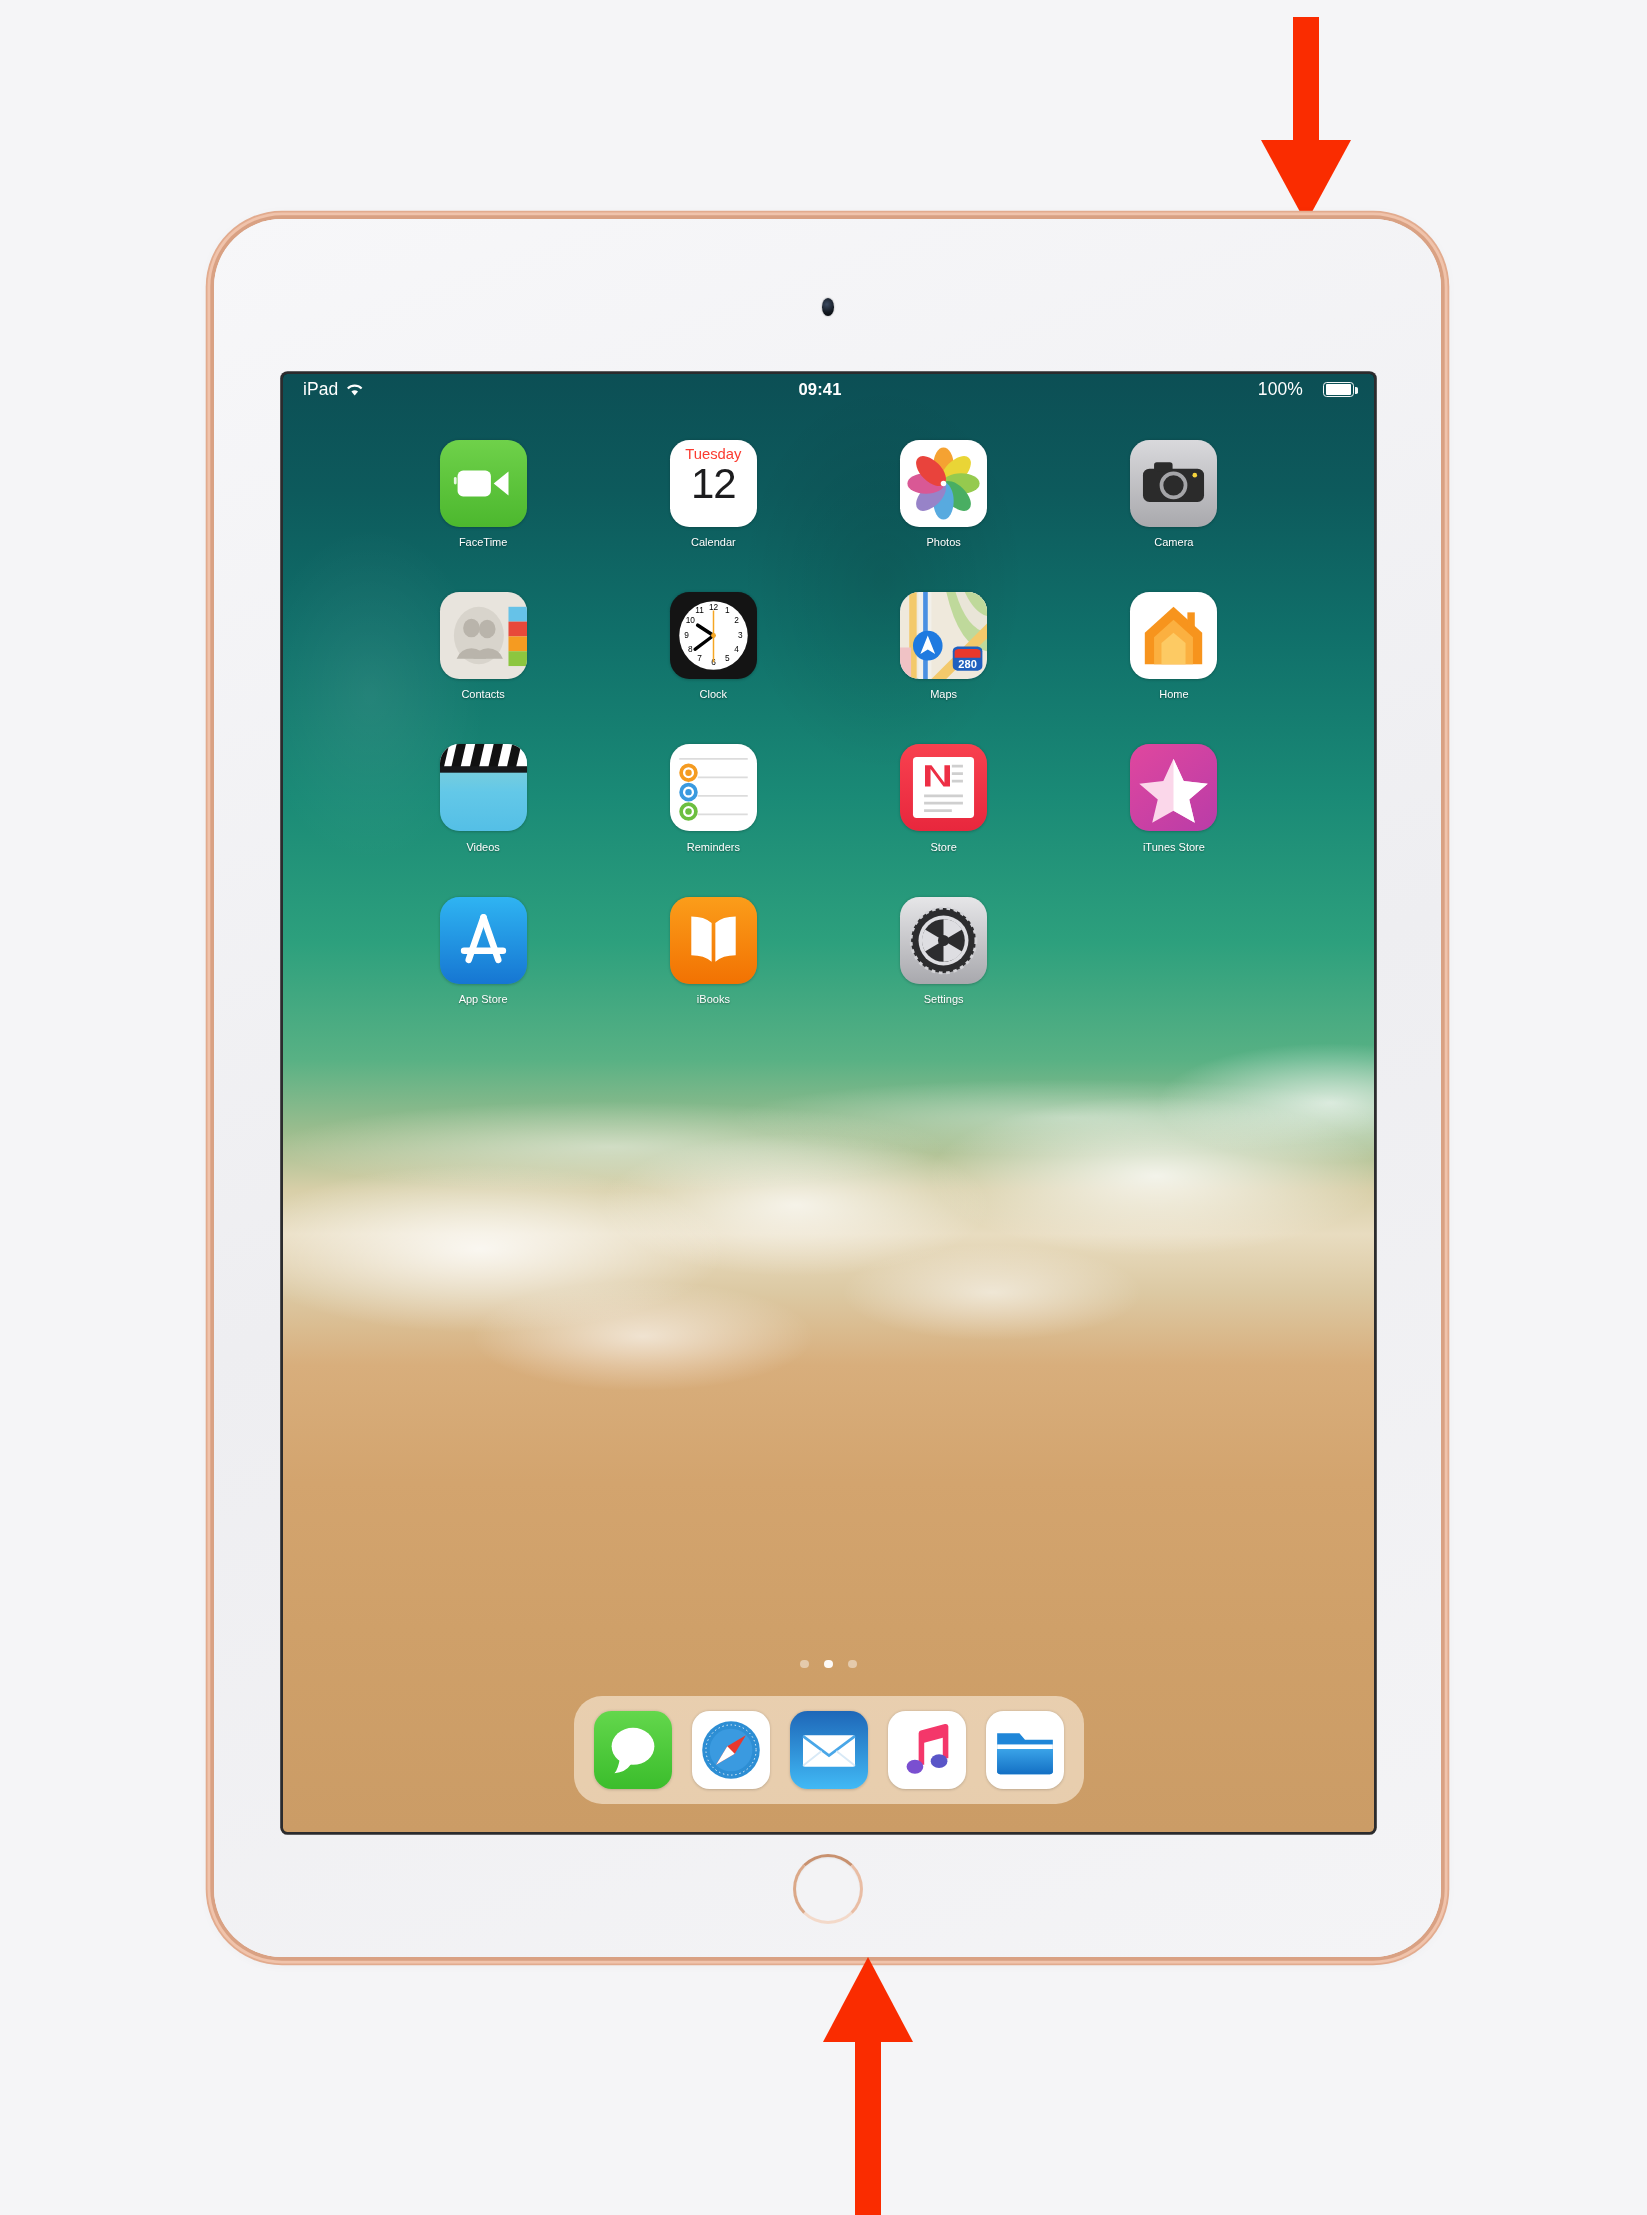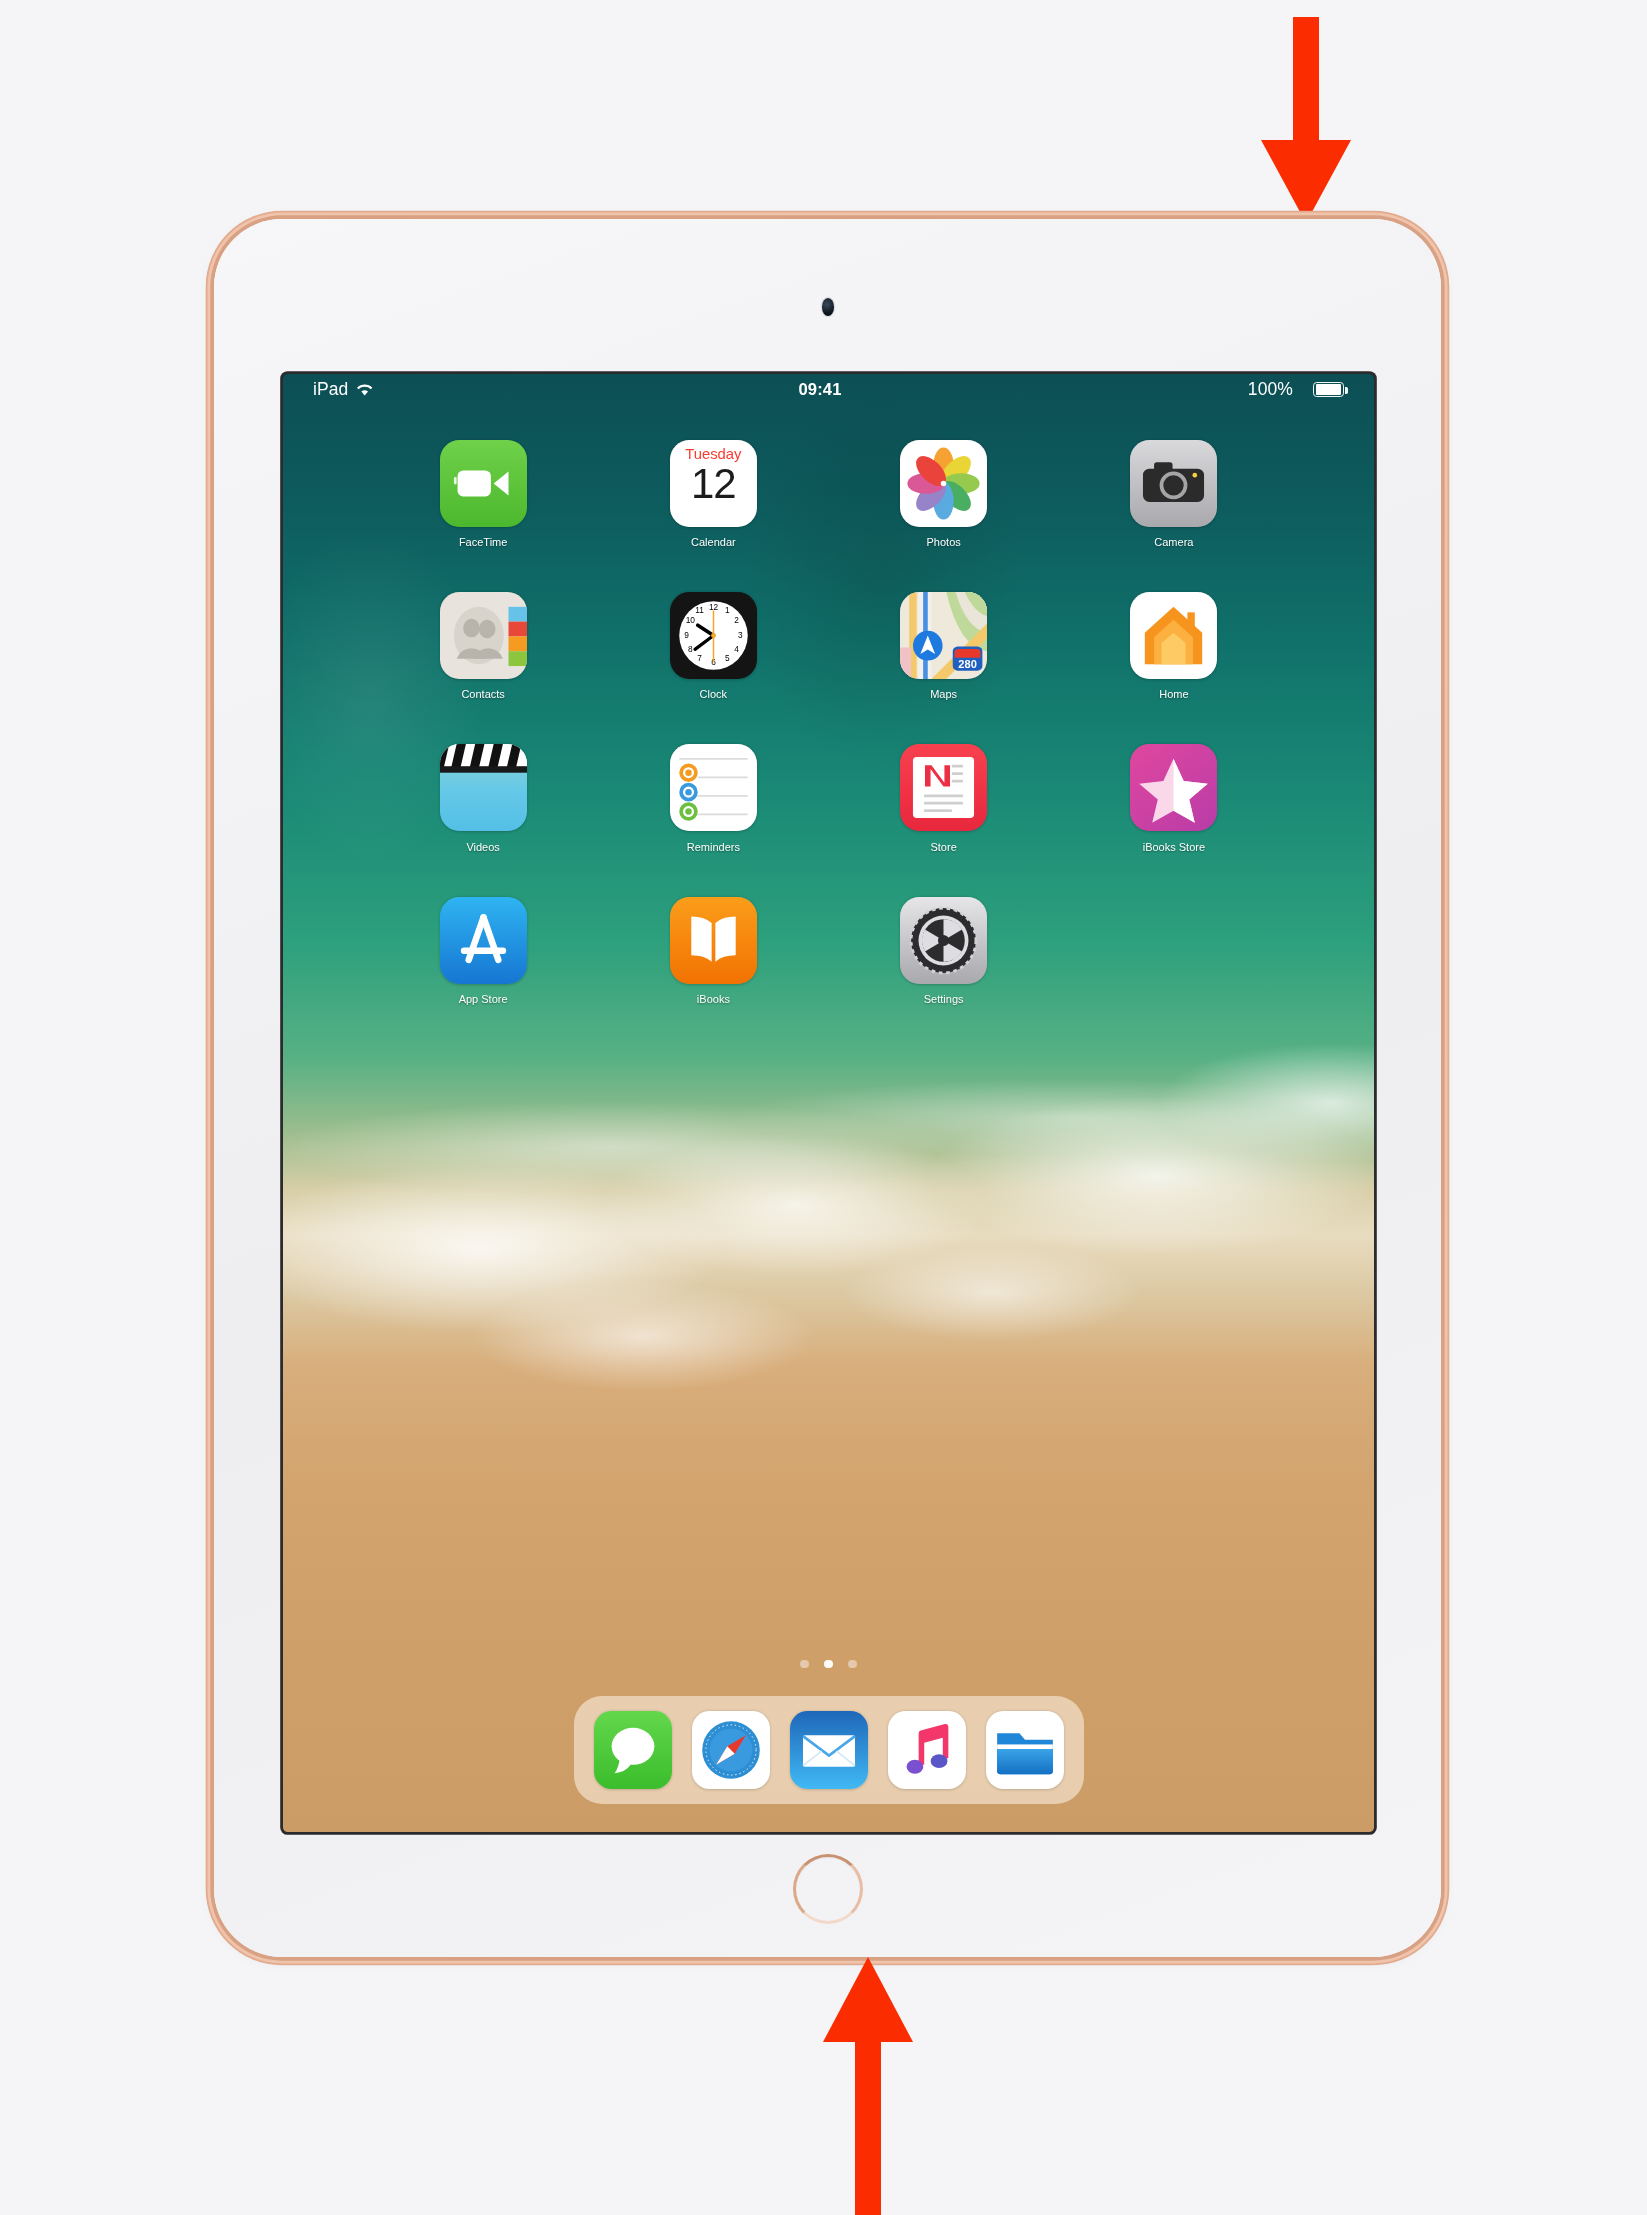--- a/index.html
+++ b/index.html
@@ -153,21 +153,21 @@
     pointer-events:none;
   }
 
   
   #status-bar {
     position: absolute;
     top: 0; left: 0; right: 0;
     height: 31px;
     display: flex;
     align-items: center;
-    padding: 0 30px;
+    padding: 0 20px;
     color: #fff;
     font-size: 17.5px;
     letter-spacing: 0.1px;
     z-index: 5;
   }
   #status-left { display:flex; align-items:center; gap:6.5px; }
   #status-center { position:absolute; left:0; right:17px; text-align:center; font-weight:600; font-size:16.6px; pointer-events:none; }
   #status-right { margin-left:auto; display:flex; align-items:center; gap:20px; position:relative; z-index:2; }
   .battery-shell {
     width: 31px; height: 15.7px;
@@ -490,21 +490,21 @@
             <div class="app-label">Store</div>
           </div>
 
           <div class="app">
             <div class="app-icon ic-itunes">
               <svg width="87" height="87" viewBox="0 0 94 94">
                 <path d="M47 16 L58 40 L84 43 L64 60 L70 85 L47 72 L24 85 L30 60 L10 43 L36 40 Z" fill="#fbd7ea"></path>
                 <path d="M47 16 L58 40 L84 43 L64 60 L70 85 L47 72 Z" fill="#fff"></path>
               </svg>
             </div>
-            <div class="app-label">iBooks Store</div>
+            <div class="app-label">iTunes Store</div>
           </div>
 
           <div class="app">
             <div class="app-icon ic-appstore">
               <svg width="87" height="87" viewBox="0 0 94 94">
                 <g stroke="#fff" stroke-width="7" stroke-linecap="round" fill="none">
                   <line x1="47" y1="22" x2="31" y2="68"></line>
                   <line x1="47" y1="22" x2="63" y2="68"></line>
                   <line x1="26" y1="58" x2="68" y2="58"></line>
                 </g>

